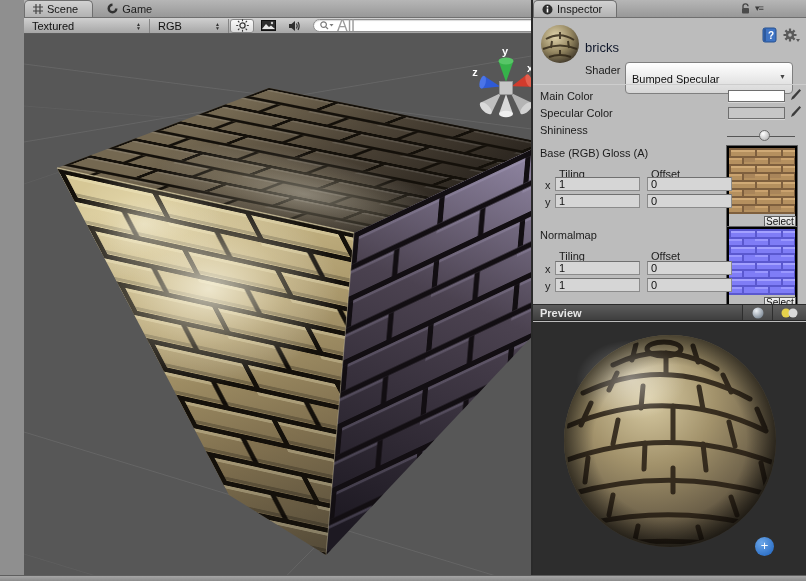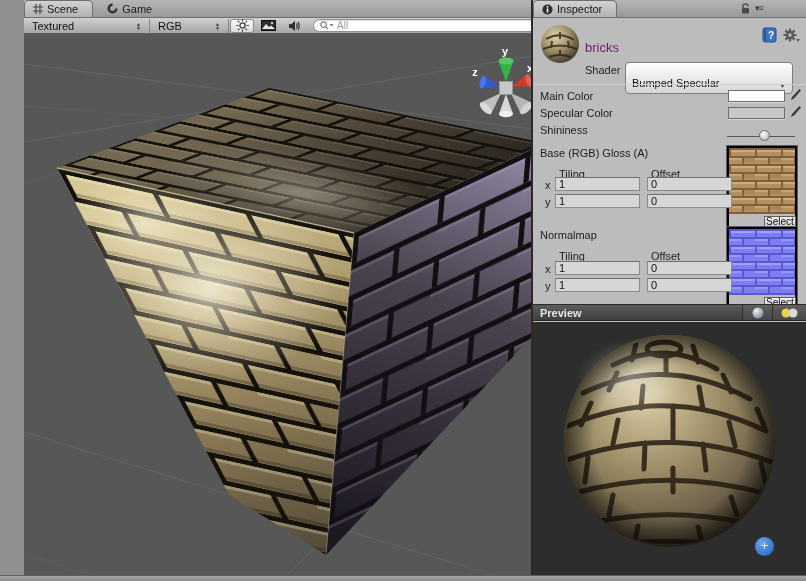--- a/index.html
+++ b/index.html
@@ -17,35 +17,35 @@
 
   
   #scene-pane { position:absolute; left:0; top:0; width:531px; height:581px;margin-left:24px; }
   #scene-toolbar { position:absolute; left:0; top:18px; width:531px; height:16px; background:linear-gradient(#d0d0d0,#a6a6a6); border-bottom:1px solid #5c5c5c; display:flex; align-items:center; }
   .tb-drop { display:flex; align-items:center; gap:5px; padding:0 8px; height:16px; color:#111; }
   .tb-arrows { display:flex; flex-direction:column; line-height:4px; font-size:5px; color:#333; }
   .tb-div { width:1px; height:14px; background:#858585; }
   .tb-btn { width:24px; height:14px; margin:0 1px; display:flex; align-items:center; justify-content:center; border-radius:3px; }
   .tb-btn.active { background:linear-gradient(#fdfdfd,#d8d8d8); box-shadow:inset 0 0 0 1px #8a8a8a; }
   .searchpill { display:flex; align-items:center; gap:3px; margin-left:6px; width:226px; height:13px; background:#fff; border:1px solid #8f8f8f; border-radius:8px; padding:0 6px; box-shadow:inset 0 1px 1px rgba(0,0,0,.15); }
-  .search-text { color:#9b9b9b; font-size:10px; }
+  .search-text { color:#9b9b9b; font-size:16px; }
   #scene-viewport { position:absolute; left:0; top:34px; width:531px; height:541px; background:#575757; }
 
   
   #pane-divider { position:absolute; left:531px; top:0; width:2px; height:581px; background:#2a2a2a; }
   #window-bottom { position:absolute; left:0; top:575px; width:806px; height:6px; background:linear-gradient(#a6a6a6,#8b8b8b); border-top:1px solid #5e5e5e; }
 
   
   #inspector { position:absolute; left:533px; top:0; width:273px; height:581px; background:#bcbcbc; }
   #inspector .tabstrip { left:0; width:273px; }
   #insp-body { position:absolute; left:0; top:18px; width:273px; }
   .insp-label { position:absolute; color:#1c1c1c;text-align:right; }
-  #material-name { position:absolute; left:52px; top:22px; font-size:13px; color:#701a75; }
+  #material-name { position:absolute; left:52px; top:22px; font-size:13px; color:#0f172a; }
   #shader-label { position:absolute; left:52px; top:46px; }
-  .aqua-drop { position:absolute; display:flex; align-items:flex-end; justify-content:space-between; padding:4px 6px; background:linear-gradient(#ffffff,#d6d6d6); border:1px solid #7f7f7f; border-radius:4px; height:32px; font-size:11px; color:#111; }
+  .aqua-drop { position:absolute; display:flex; align-items:flex-start; justify-content:space-between; padding:10px 6px; background:linear-gradient(#ffffff,#d6d6d6); border:1px solid #7f7f7f; border-radius:4px; height:32px; font-size:11px; color:#111; }
   .hr { position:absolute; left:0; width:273px; height:1px; background:#969696; border-bottom:1px solid #cdcdcd; }
   .swatch { position:absolute; width:57px; height:12px; border:1px solid #6e6e6e; box-shadow:0 1px 0 rgba(255,255,255,.4); }
   .eyedrop { position:absolute; width:12px; height:14px; }
   .slider-track { position:absolute; width:68px; height:1px; background:#555; top:118px; left:194px; }
   .slider-knob { position:absolute; top:-6px; width:11px; height:11px; margin-left:-5px; border-radius:50%; background:radial-gradient(circle at 35% 30%,#ffffff,#c2c2c2 70%,#9a9a9a); border:1px solid #6a6a6a; }
   .thumb { position:absolute; width:70px; height:83px; border:2px solid #000000; outline:1px solid #5f5f5f; }
   .select-btn { position:absolute; width:32px; height:12px; background:linear-gradient(#f2f2f2,#cfcfcf); border:1px solid #5f5f5f; font-size:10px; line-height:10px; text-align:center; color:#111; }
   .field { position:absolute; width:85px; height:14px; background:#d6d6d6; border:1px solid #8b8b8b; border-top-color:#707070; font-family:"Liberation Sans",sans-serif; font-size:11px; color:#111; padding:0 3px; }
   .axis-lab { position:absolute; color:#222; }
 

